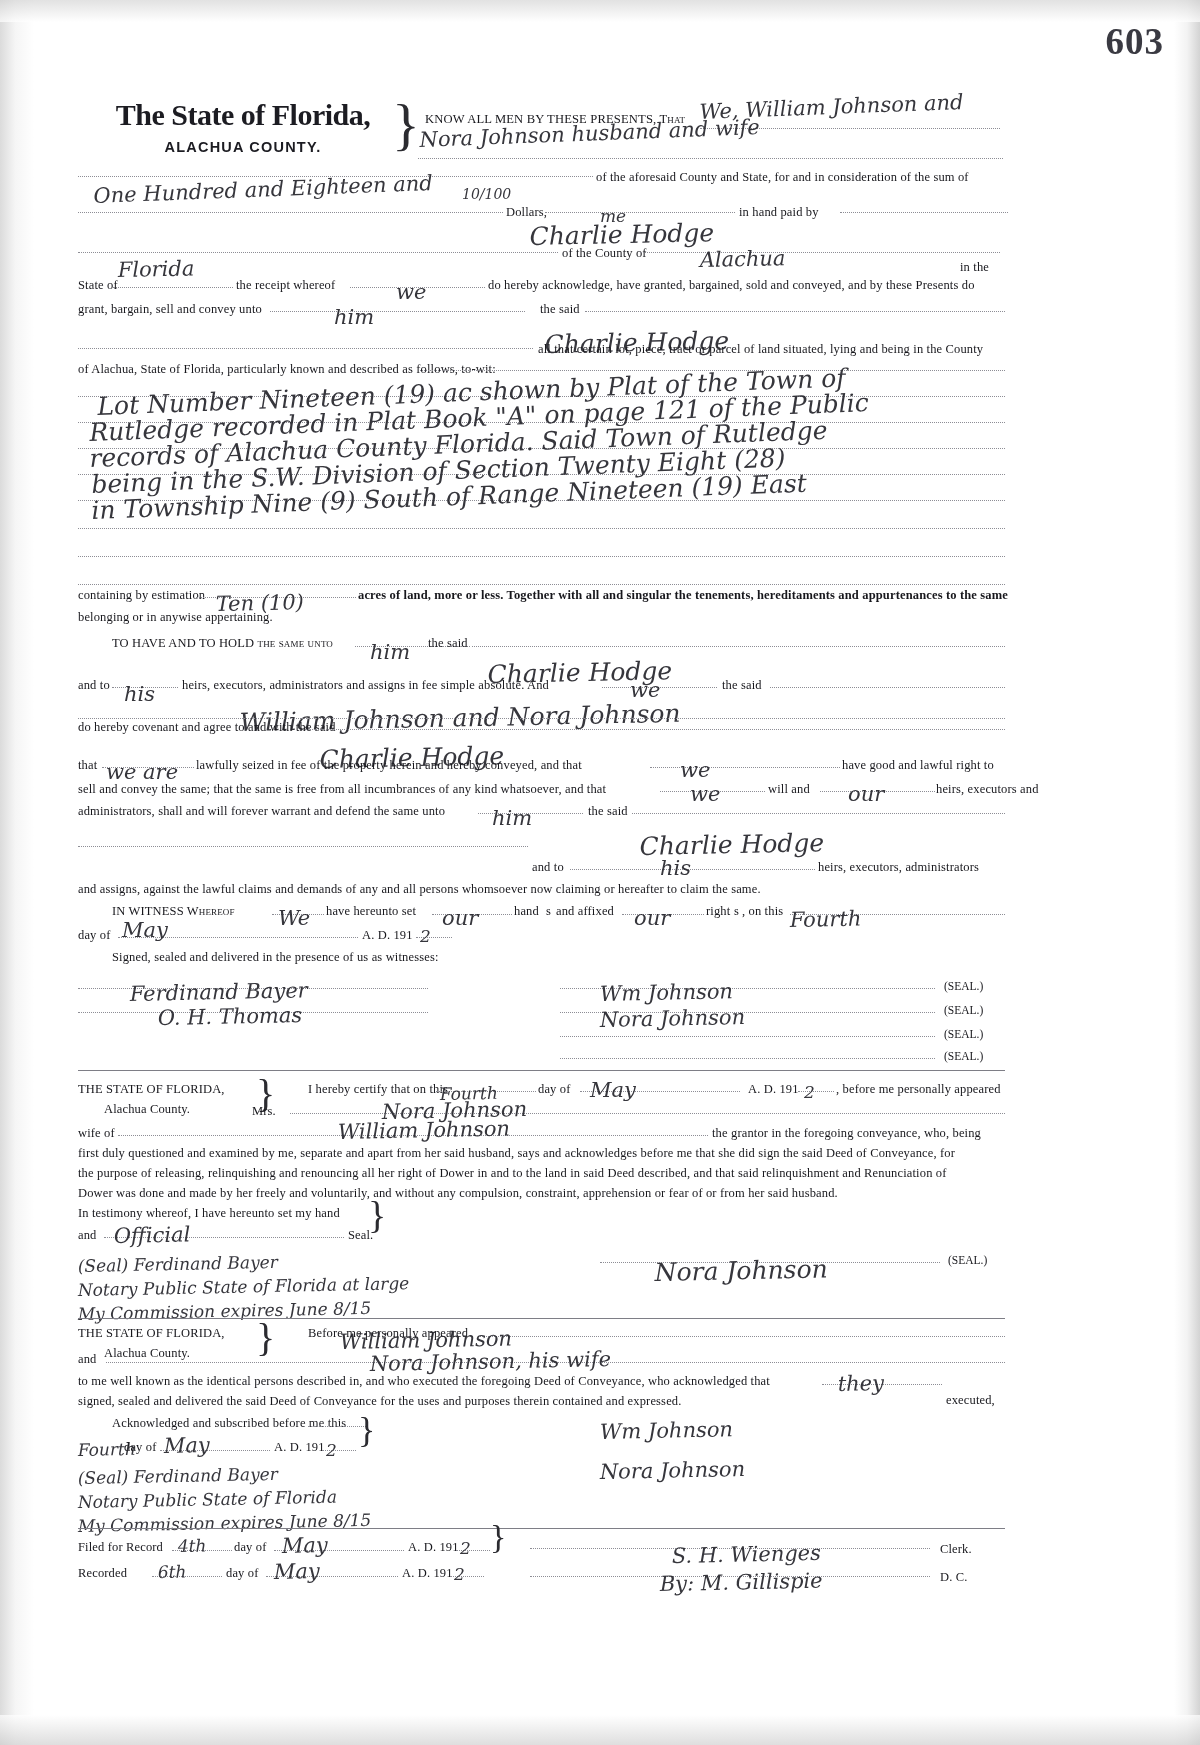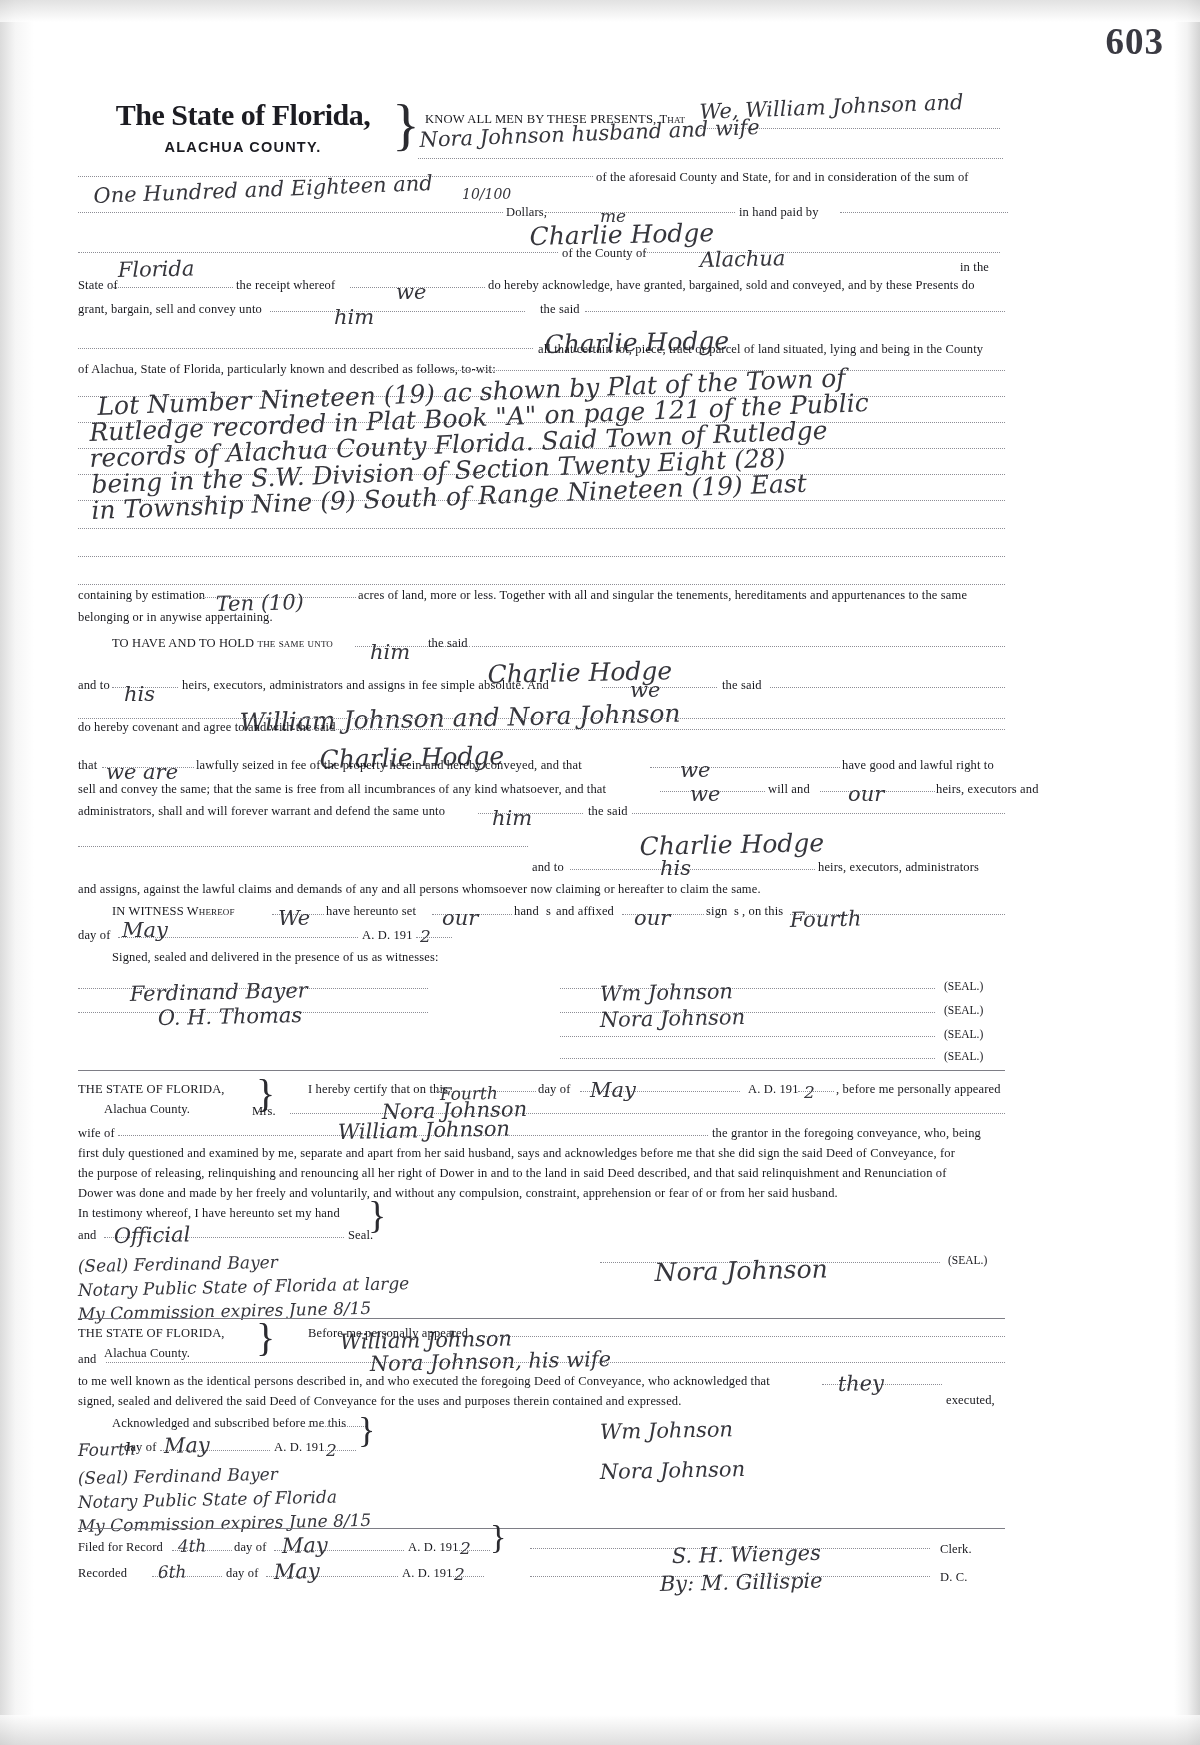--- a/index.html
+++ b/index.html
@@ -200,21 +200,21 @@
 
   <div class="hw big tilt" style="left:98px; top:392px;">Lot Number Nineteen (19) ac shown by Plat of the Town of</div>
   <div class="hw big tilt" style="left:90px; top:418px;">Rutledge recorded in Plat Book "A" on page 121 of the Public</div>
   <div class="hw big tilt" style="left:90px; top:444px;">records of Alachua County Florida. Said Town of Rutledge</div>
   <div class="hw big tilt" style="left:92px; top:470px;">being in the S.W. Division of Section Twenty Eight (28)</div>
   <div class="hw big tilt" style="left:92px; top:496px;">in Township Nine (9) South of Range Nineteen (19) East</div>
 
   <div class="pt" style="left:78px; top:588px;">containing by estimation</div>
   <div class="rule" style="left:196px; top:597px; width:160px;"></div>
   <div class="hw mid tilt3" style="left:216px; top:592px;">Ten (10)</div>
-  <div class="pt" style="left:358px; top:588px;">acres of land, more or less.  Together with all and singular the tenements, hereditaments and appurtenances to the same</div>
+  <div class="pt" style="left:358px; top:588px;font-weight:bold;">acres of land, more or less.  Together with all and singular the tenements, hereditaments and appurtenances to the same</div>
   <div class="pt" style="left:78px; top:610px;">belonging or in anywise appertaining.</div>
 
   <div class="pt" style="left:112px; top:636px; font-variant:small-caps;">TO HAVE AND TO HOLD the same unto</div>
   <div class="rule" style="left:355px; top:646px; width:115px;"></div>
   <div class="hw mid" style="left:370px; top:640px;">him</div>
   <div class="pt" style="left:428px; top:636px;">the said</div>
   <div class="rule" style="left:472px; top:646px; width:533px;"></div>
   <div class="hw big tilt3" style="left:488px; top:660px;">Charlie Hodge</div>
 
   <div class="pt" style="left:78px; top:678px;">and to</div>
@@ -268,21 +268,21 @@
   <div class="rule" style="left:272px; top:914px; width:52px;"></div>
   <div class="hw mid" style="left:278px; top:906px;">We</div>
   <div class="pt" style="left:326px; top:904px;">have hereunto set</div>
   <div class="rule" style="left:432px; top:914px; width:80px;"></div>
   <div class="hw mid" style="left:442px; top:906px;">our</div>
   <div class="pt" style="left:514px; top:904px;">hand</div>
   <div class="pt" style="left:546px; top:904px;">s</div>
   <div class="pt" style="left:556px; top:904px;">and affixed</div>
   <div class="rule" style="left:622px; top:914px; width:82px;"></div>
   <div class="hw mid" style="left:634px; top:906px;">our</div>
-  <div class="pt" style="left:706px; top:904px;">sign</div>
+  <div class="pt" style="left:706px; top:904px;">right</div>
   <div class="pt" style="left:734px; top:904px;">s</div>
   <div class="pt" style="left:742px; top:904px;">, on this</div>
   <div class="rule" style="left:790px; top:914px; width:215px;"></div>
   <div class="hw mid tilt3" style="left:790px; top:908px;">Fourth</div>
 
   <div class="pt" style="left:78px; top:928px;">day of</div>
   <div class="rule" style="left:118px; top:937px; width:240px;"></div>
   <div class="hw mid" style="left:122px; top:918px;">May</div>
   <div class="pt" style="left:362px; top:928px;">A. D. 191</div>
   <div class="rule" style="left:416px; top:937px; width:36px;"></div>

